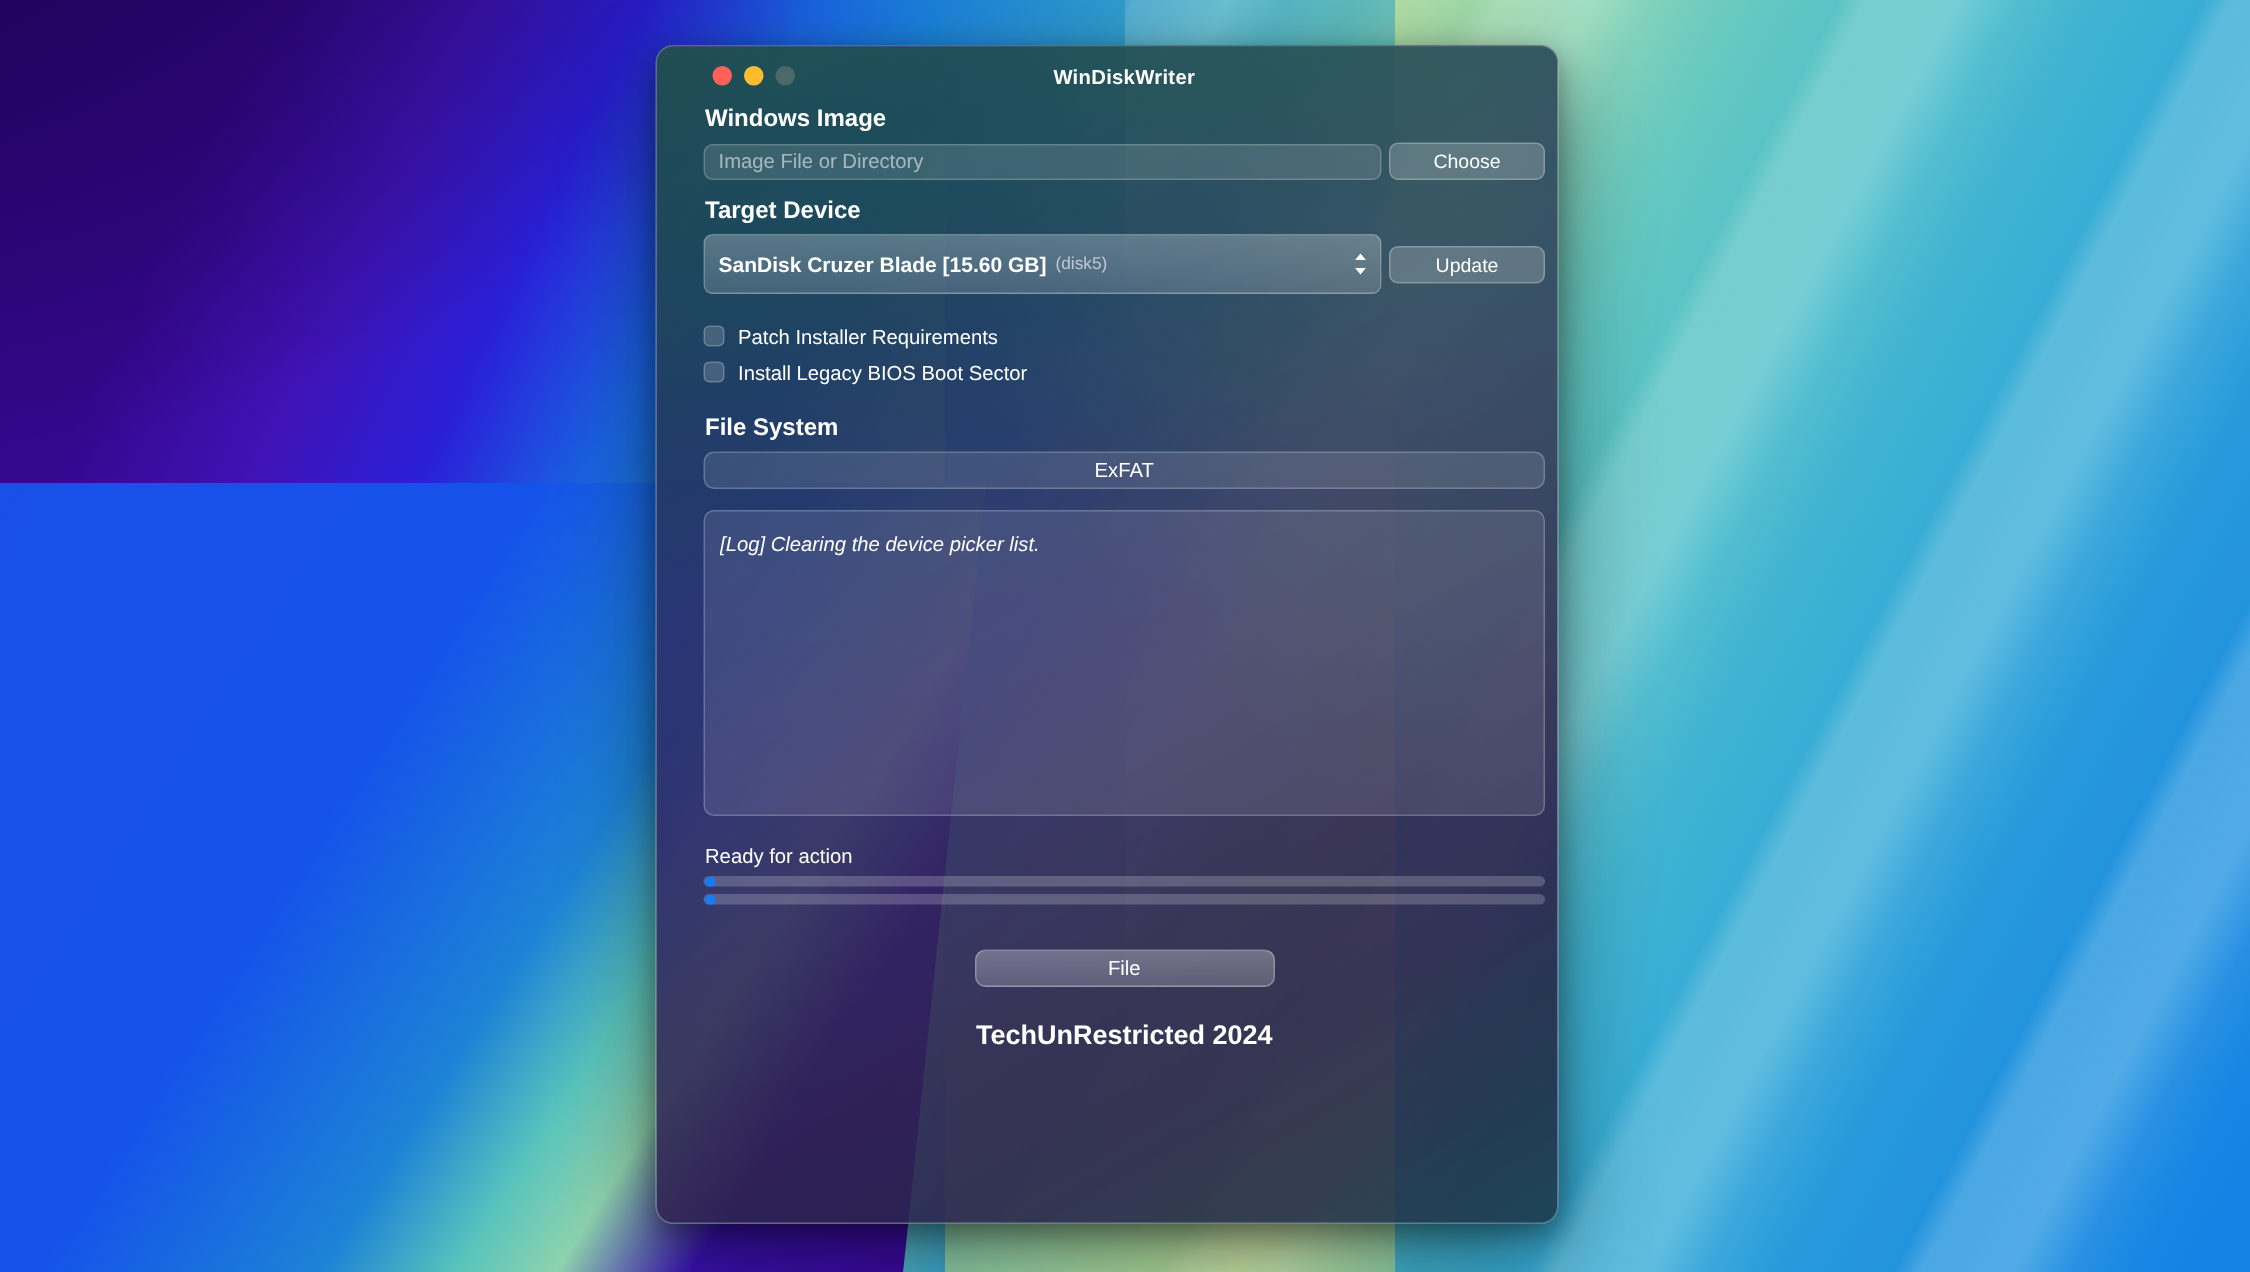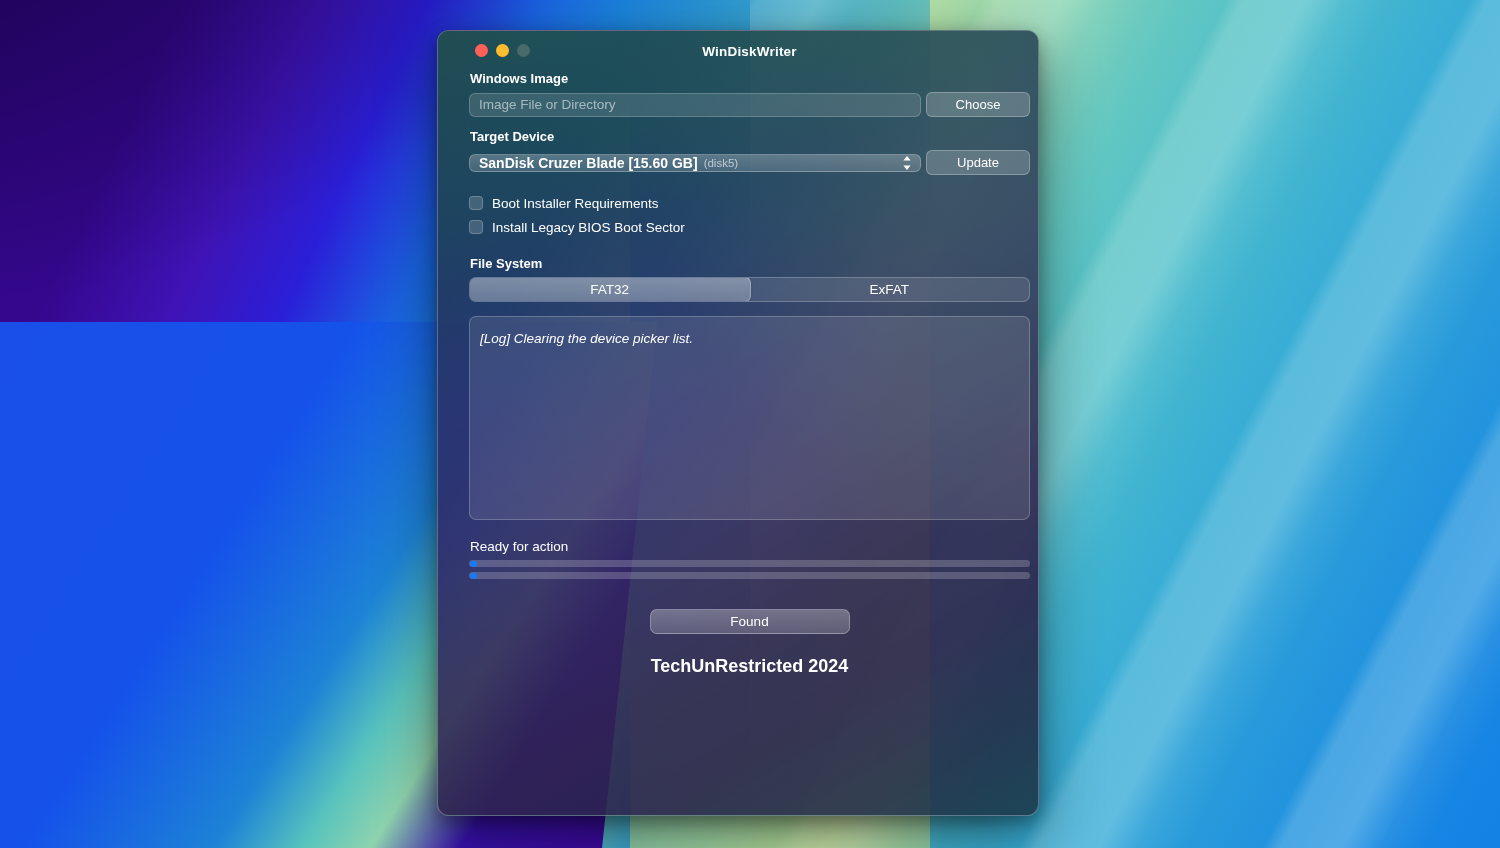--- a/index.html
+++ b/index.html
@@ -179,21 +179,21 @@
   #window-title {
     font-size: 13.5px;
     font-weight: bold;
     color: #ffffff;
     letter-spacing: .2px;
   }
 
   
   .section { padding: 0 8px; }
   .field-label {
-    font-size: 13px;
+    font-size: 16px;
     font-weight: 600;
     color: #ffffff;
     margin: 0 0 6px 1px;
   }
 
   .row { display: flex; align-items: center; gap: 5px; }
 
   
   .textfield {
     flex: 1;
@@ -222,21 +222,21 @@
     font-family: inherit;
     display: flex;
     align-items: center;
     justify-content: center;
     cursor: default;
   }
 
   
   .popup {
     flex: 1;
-    height: 18px;
+    height: 40px;
     border-radius: 6px;
     border: 1px solid rgba(255,255,255,0.22);
     background: linear-gradient(180deg, rgba(255,255,255,0.26), rgba(255,255,255,0.17));
     display: flex;
     align-items: center;
     padding: 0 9px;
     position: relative;
     overflow: hidden;
     white-space: nowrap;
   }
@@ -415,49 +415,48 @@
               </svg>
             </span>
           </div>
           <button class="btn" type="button">Update</button>
         </div>
       </div>
 
       <div class="section" style="margin-top:16px;">
         <div class="checkrow">
           <span class="checkbox"></span>
-          <span class="lbl">Boot Installer Requirements</span>
+          <span class="lbl">Patch Installer Requirements</span>
         </div>
         <div class="checkrow">
           <span class="checkbox"></span>
           <span class="lbl">Install Legacy BIOS Boot Sector</span>
         </div>
       </div>
 
       <div class="section" style="margin-top:17px;">
         <div class="field-label">File System</div>
         <div class="segmented">
-          <div class="seg selected">FAT32</div>
           <div class="seg">ExFAT</div>
         </div>
       </div>
 
       <div id="log-box">
         <div class="log-line">[Log] Clearing the device picker list.</div>
       </div>
 
       <div id="status-text">Ready for action</div>
       <div class="progress">
         <span class="knob"></span>
       </div>
       <div class="progress">
         <span class="knob"></span>
       </div>
 
       <div id="start-wrap">
-        <button id="start-button" type="button">Found</button>
+        <button id="start-button" type="button">File</button>
       </div>
 
       <div id="footer">TechUnRestricted 2024</div>
 
     </div>
   </div>
 </div>
 
 </body></html>

